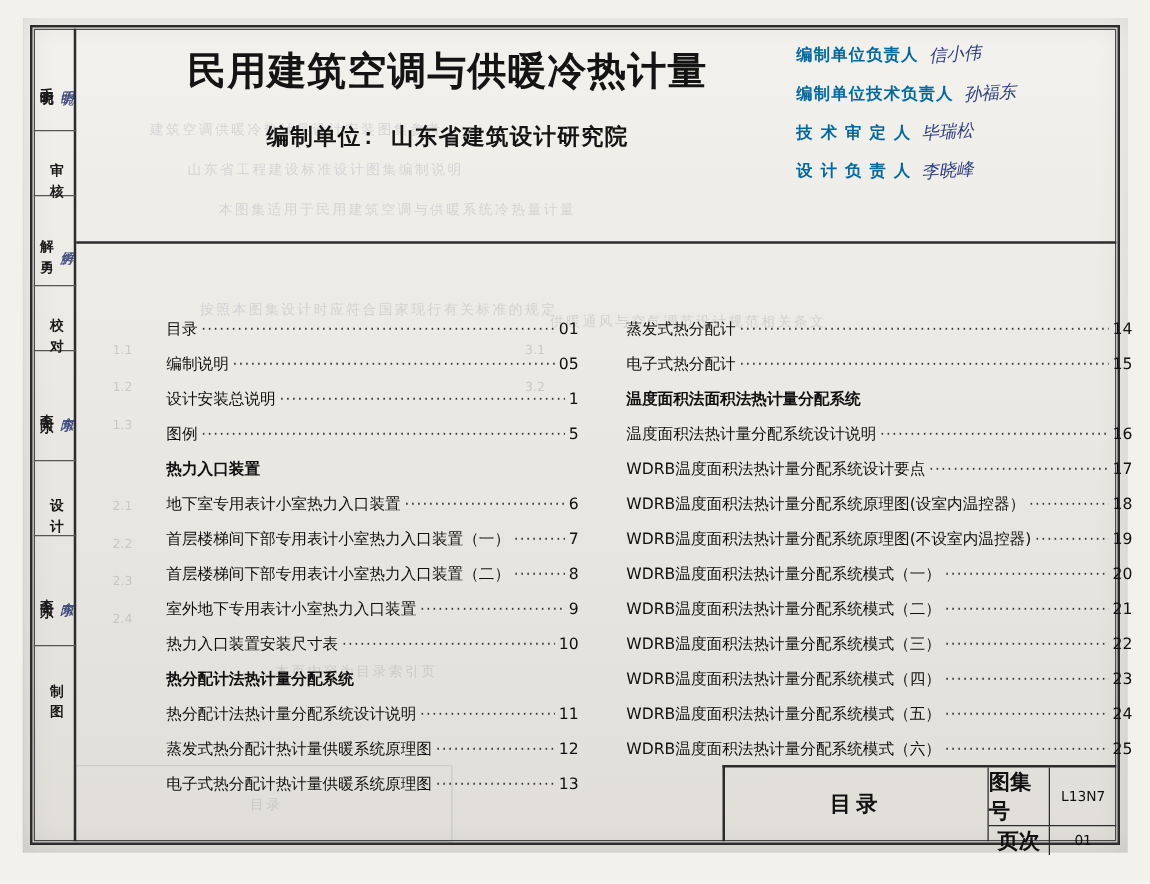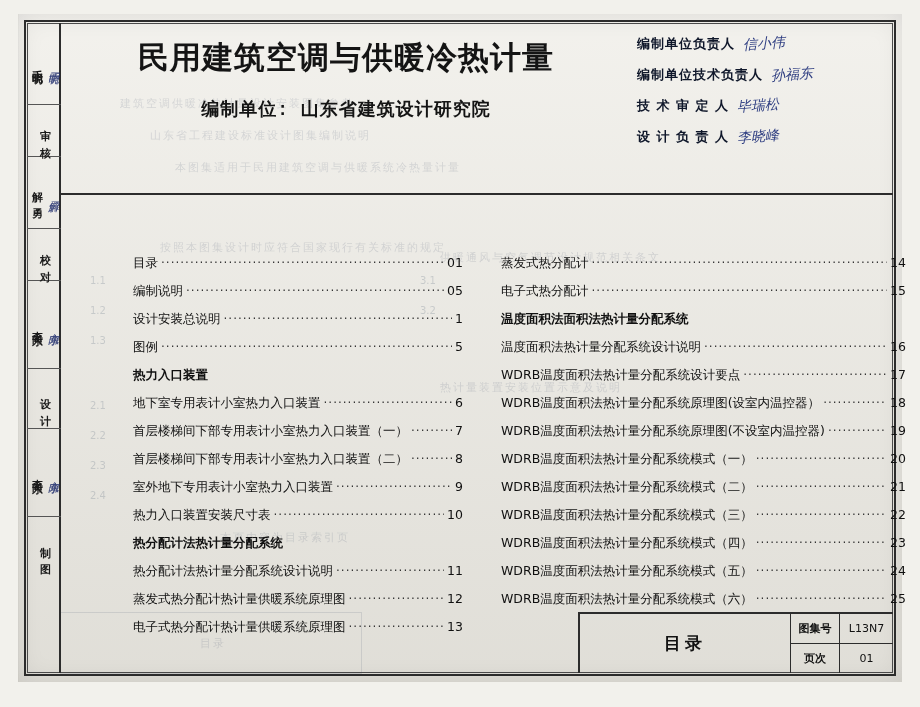--- a/index.html
+++ b/index.html
@@ -102,20 +102,21 @@
     border-bottom: 2px solid #2c2c2c;
     box-sizing: border-box;
   }
   .title-left {
     position: absolute;
     left: 0;
     top: 0;
     width: 570px;
     height: 172px;
     text-align: center;
+    padding-left: 12px;
   }
   .title-main {
     font-family: "DejaVu Sans", sans-serif;
     font-weight: 700;
     font-size: 31px;
     line-height: 40px;
     color: #141414;
     margin-top: 14px;
     letter-spacing: 1px;
   }
@@ -143,21 +144,21 @@
   }
   .sig-row {
     display: flex;
     align-items: baseline;
     height: 31px;
   }
   .sig-label {
     font-family: "DejaVu Sans", sans-serif;
     font-size: 13px;
     font-weight: 700;
-    color: #0f172a;
+    color: #0369a1;
     white-space: nowrap;
     letter-spacing: 1px;
   }
   .sig-name {
     font-family: "DejaVu Serif", serif;
     font-style: italic;
     font-size: 14px;
     color: #1b2c77;
     margin-left: 8px;
     transform: rotate(-4deg);
@@ -242,21 +243,21 @@
     border-bottom: 1px solid #2c2c2c;
   }
   .fb-row:last-child { border-bottom: none; }
   .fb-key {
     flex: 0 0 48px;
     display: flex;
     align-items: center;
     justify-content: center;
     border-right: 1px solid #2c2c2c;
     font-family: Liberation Mono, monospace;
-    font-size: 11px;
+    font-size: 17px;
     font-weight: 700;
     color: #111;
   }
   .fb-val {
     flex: 1 1 auto;
     display: flex;
     align-items: center;
     justify-content: center;
     font-family: "DejaVu Sans", sans-serif;
     font-size: 11px;
@@ -291,21 +292,20 @@
 <body>
 
 <div id="page">
   <div class="paper"></div>
 
   <div class="ghost" style="left:120px; top:96px;">建筑空调供暖冷热计量设计安装图集参考</div>
   <div class="ghost" style="left:175px; top:160px;">本图集适用于民用建筑空调与供暖系统冷热量计量</div>
   <div class="ghost" style="left:150px; top:128px;">山东省工程建设标准设计图集编制说明</div>
   <div class="ghost" style="left:160px; top:240px;">按照本图集设计时应符合国家现行有关标准的规定</div>
   <div class="ghost" style="left:440px; top:250px;">供暖通风与空气调节设计规范相关条文</div>
-  <div class="ghost" style="left:440px; top:380px;">热计量装置安装位置示意及说明</div>
   <div class="ghost" style="left:220px; top:530px;">本页内容为目录索引页</div>
   <div class="ghost-num" style="left:90px; top:275px;">1.1</div>
   <div class="ghost-num" style="left:90px; top:305px;">1.2</div>
   <div class="ghost-num" style="left:90px; top:335px;">1.3</div>
   <div class="ghost-num" style="left:90px; top:400px;">2.1</div>
   <div class="ghost-num" style="left:90px; top:430px;">2.2</div>
   <div class="ghost-num" style="left:90px; top:460px;">2.3</div>
   <div class="ghost-num" style="left:90px; top:490px;">2.4</div>
   <div class="ghost-num" style="left:420px; top:275px;">3.1</div>
   <div class="ghost-num" style="left:420px; top:305px;">3.2</div>

